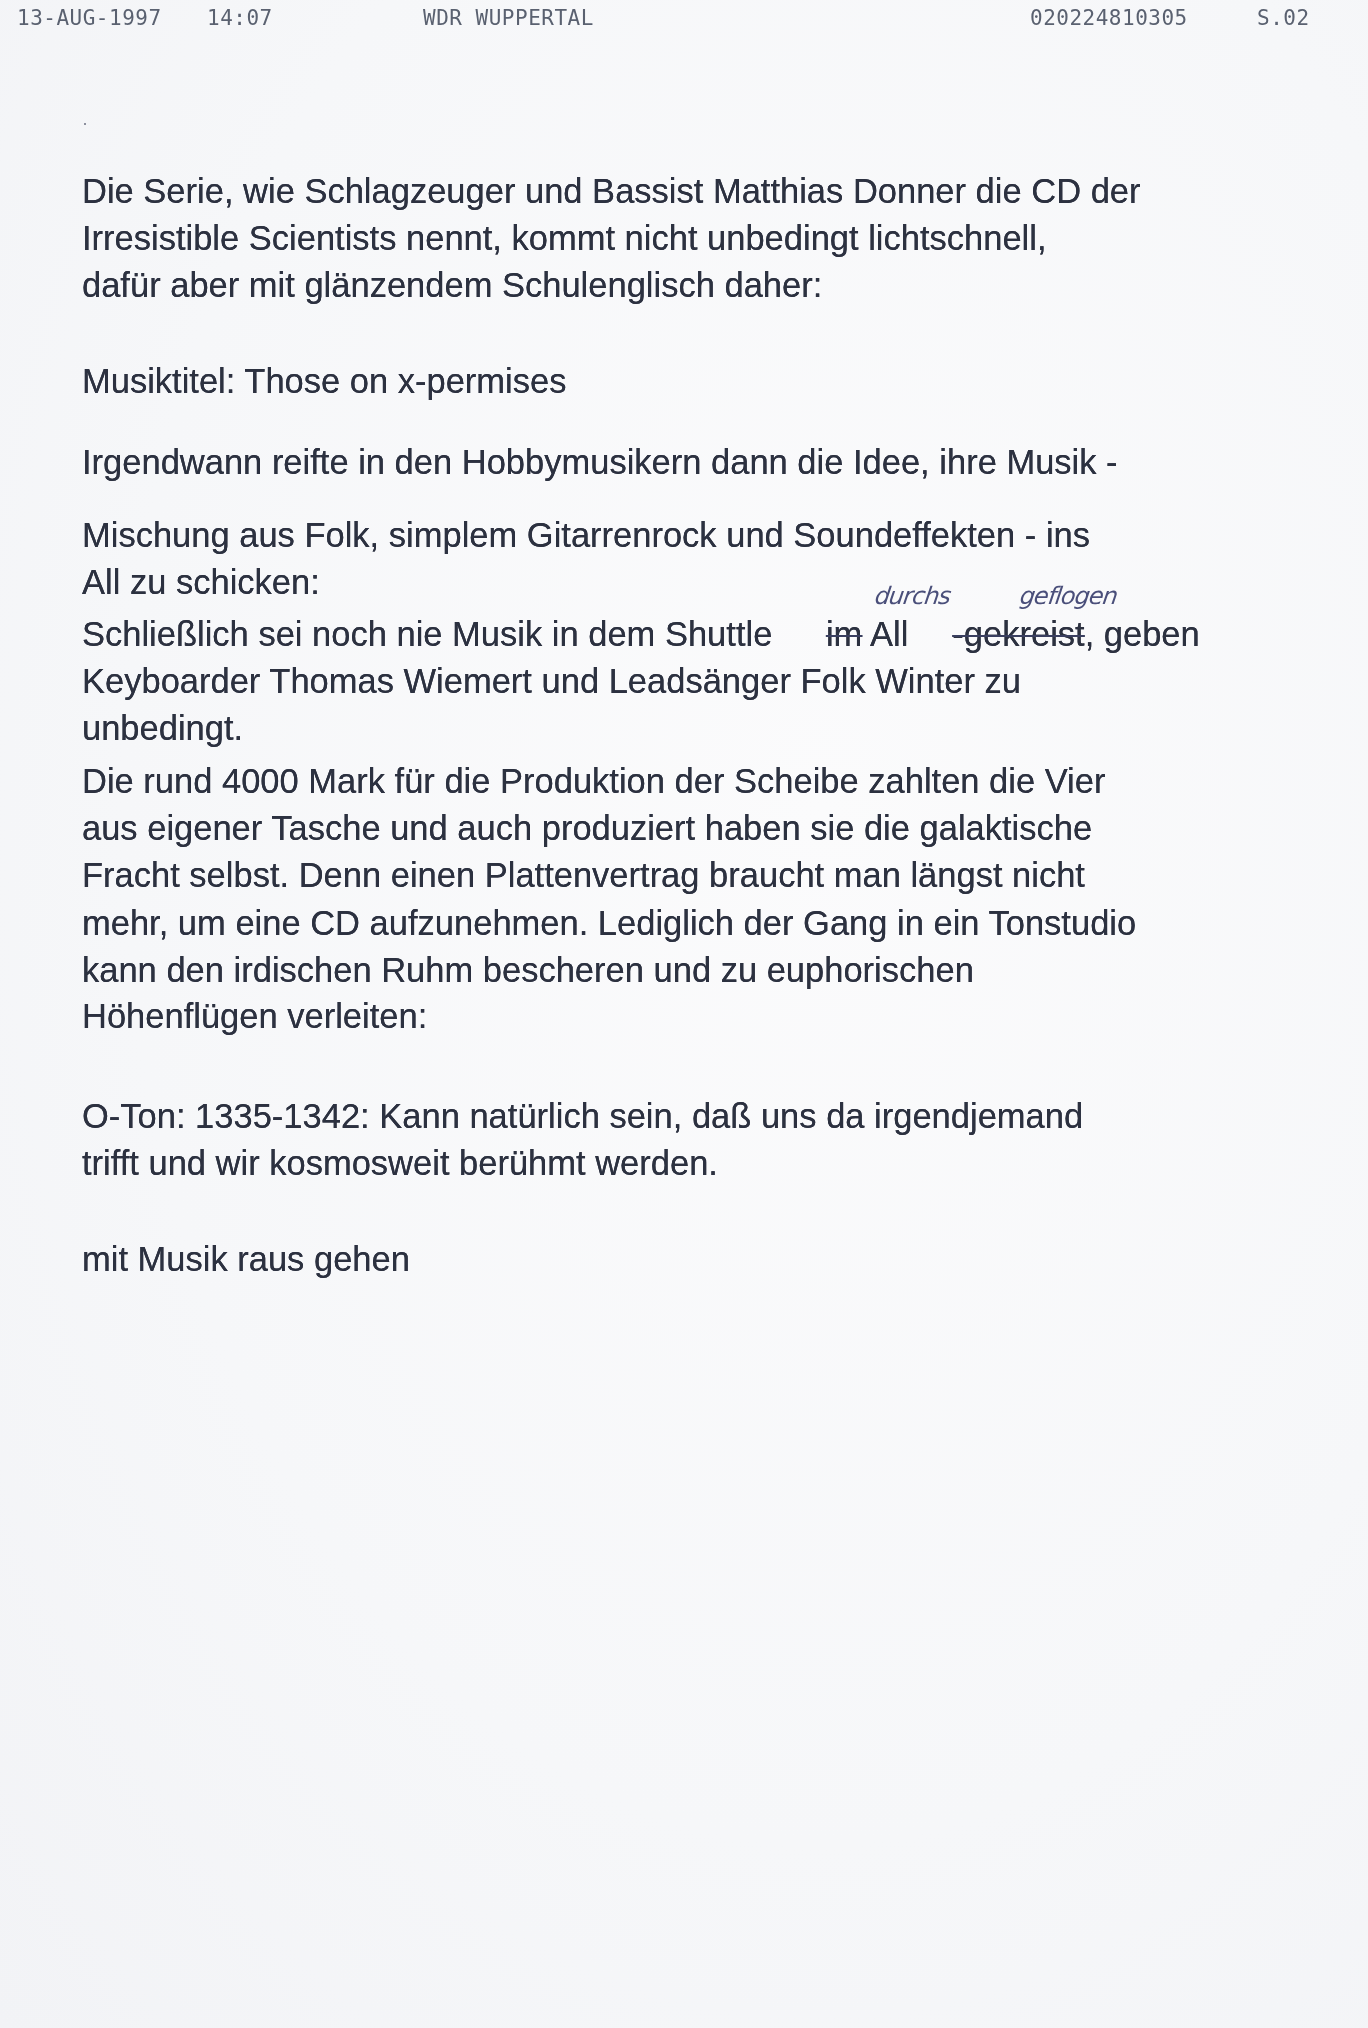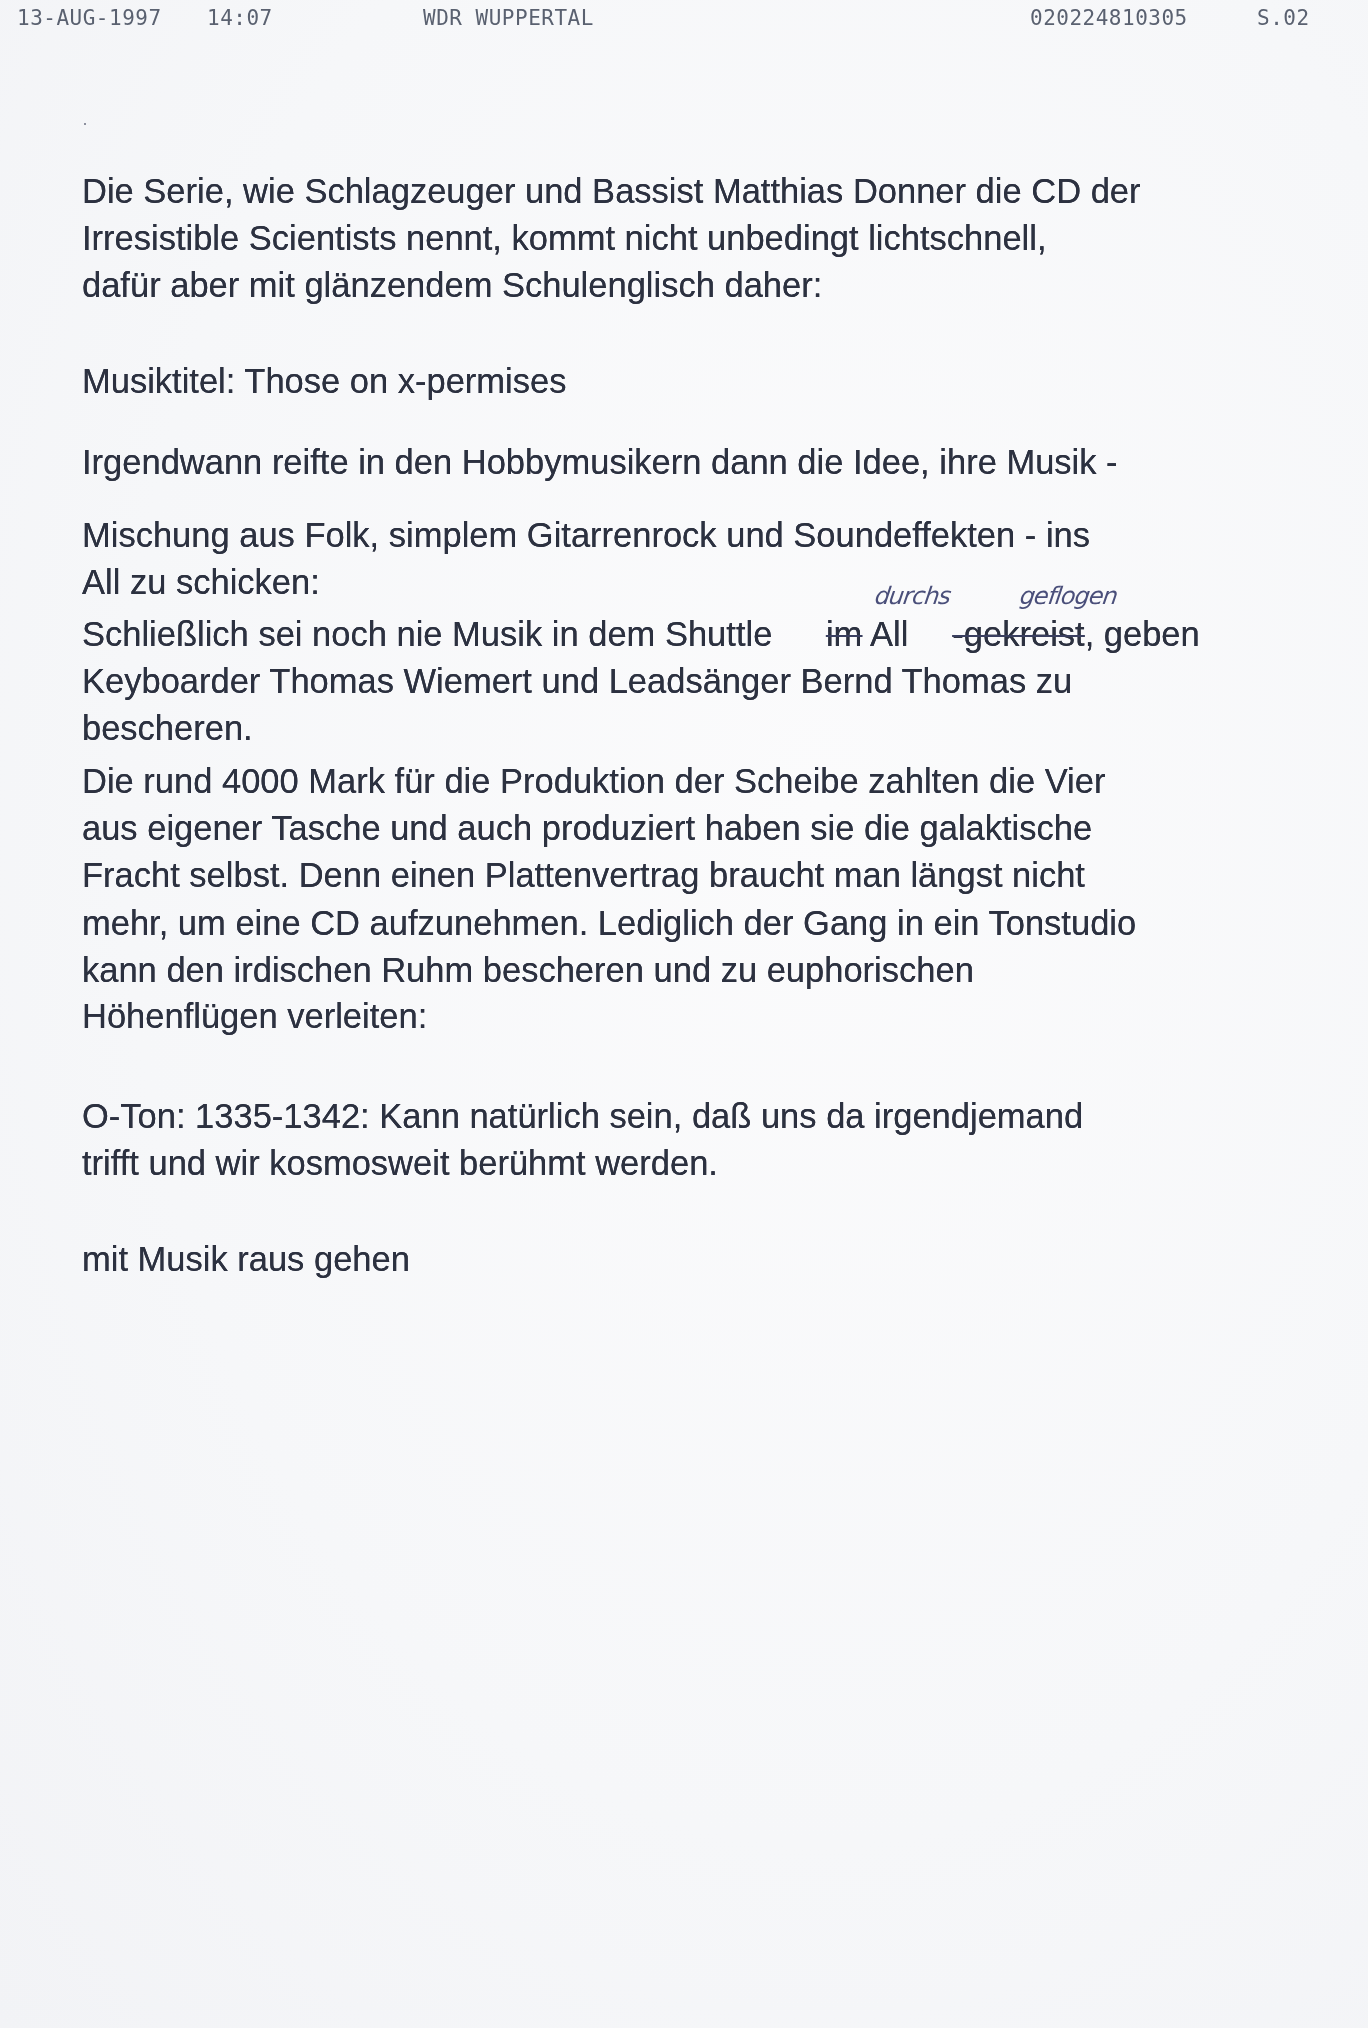--- a/index.html
+++ b/index.html
@@ -59,22 +59,22 @@
     <div class="line" style="top:445px">Irgendwann reifte in den Hobbymusikern dann die Idee, ihre Musik -</div>
     <div class="line" style="top:518px">Mischung aus Folk, simplem Gitarrenrock und Soundeffekten - ins</div>
     <div class="line" style="top:565px">All zu schicken:</div>
   </div>
 
   <div class="line" style="top:617px"><span>Schließlich sei noch nie Musik in dem Shuttle </span><span class="struck">im</span><span> All</span><span class="struck">-gekreist</span><span>, geben</span></div>
   <div class="handwriting" style="left:875px; top:582px">durchs</div>
   <div class="handwriting" style="left:1020px; top:582px">geflogen</div>
 
   <div>
-    <div class="line" style="top:664px">Keyboarder Thomas Wiemert und Leadsänger Bernd Thomas zu</div>
-    <div class="line" style="top:711px">bescheren.</div>
+    <div class="line" style="top:664px">Keyboarder Thomas Wiemert und Leadsänger Folk Winter zu</div>
+    <div class="line" style="top:711px">unbedingt.</div>
     <div class="line" style="top:764px">Die rund 4000 Mark für die Produktion der Scheibe zahlten die Vier</div>
     <div class="line" style="top:811px">aus eigener Tasche und auch produziert haben sie die galaktische</div>
     <div class="line" style="top:858px">Fracht selbst. Denn einen Plattenvertrag braucht man längst nicht</div>
     <div class="line" style="top:906px">mehr, um eine CD aufzunehmen. Lediglich der Gang in ein Tonstudio</div>
     <div class="line" style="top:953px">kann den irdischen Ruhm bescheren und zu euphorischen</div>
     <div class="line" style="top:999px">Höhenflügen verleiten:</div>
   </div>
 
   <div>
     <div class="line" style="top:1099px">O-Ton: 1335-1342: Kann natürlich sein, daß uns da irgendjemand</div>

